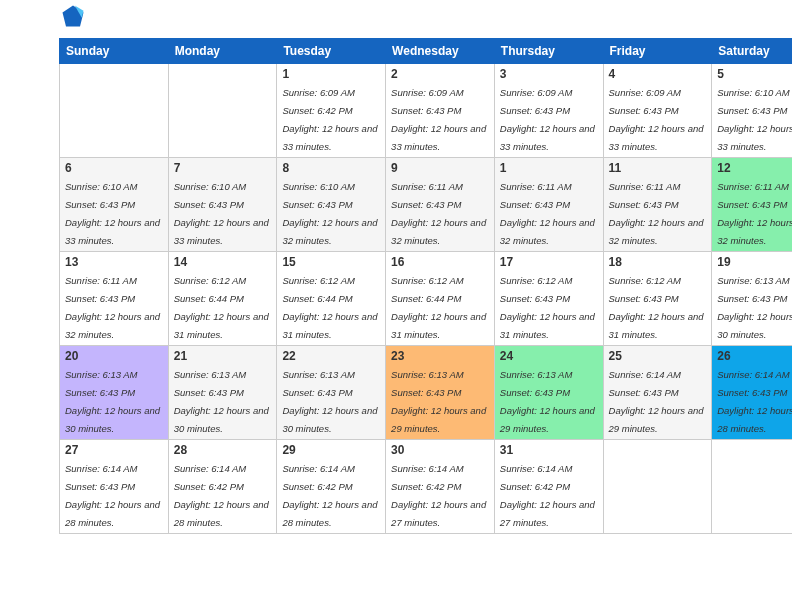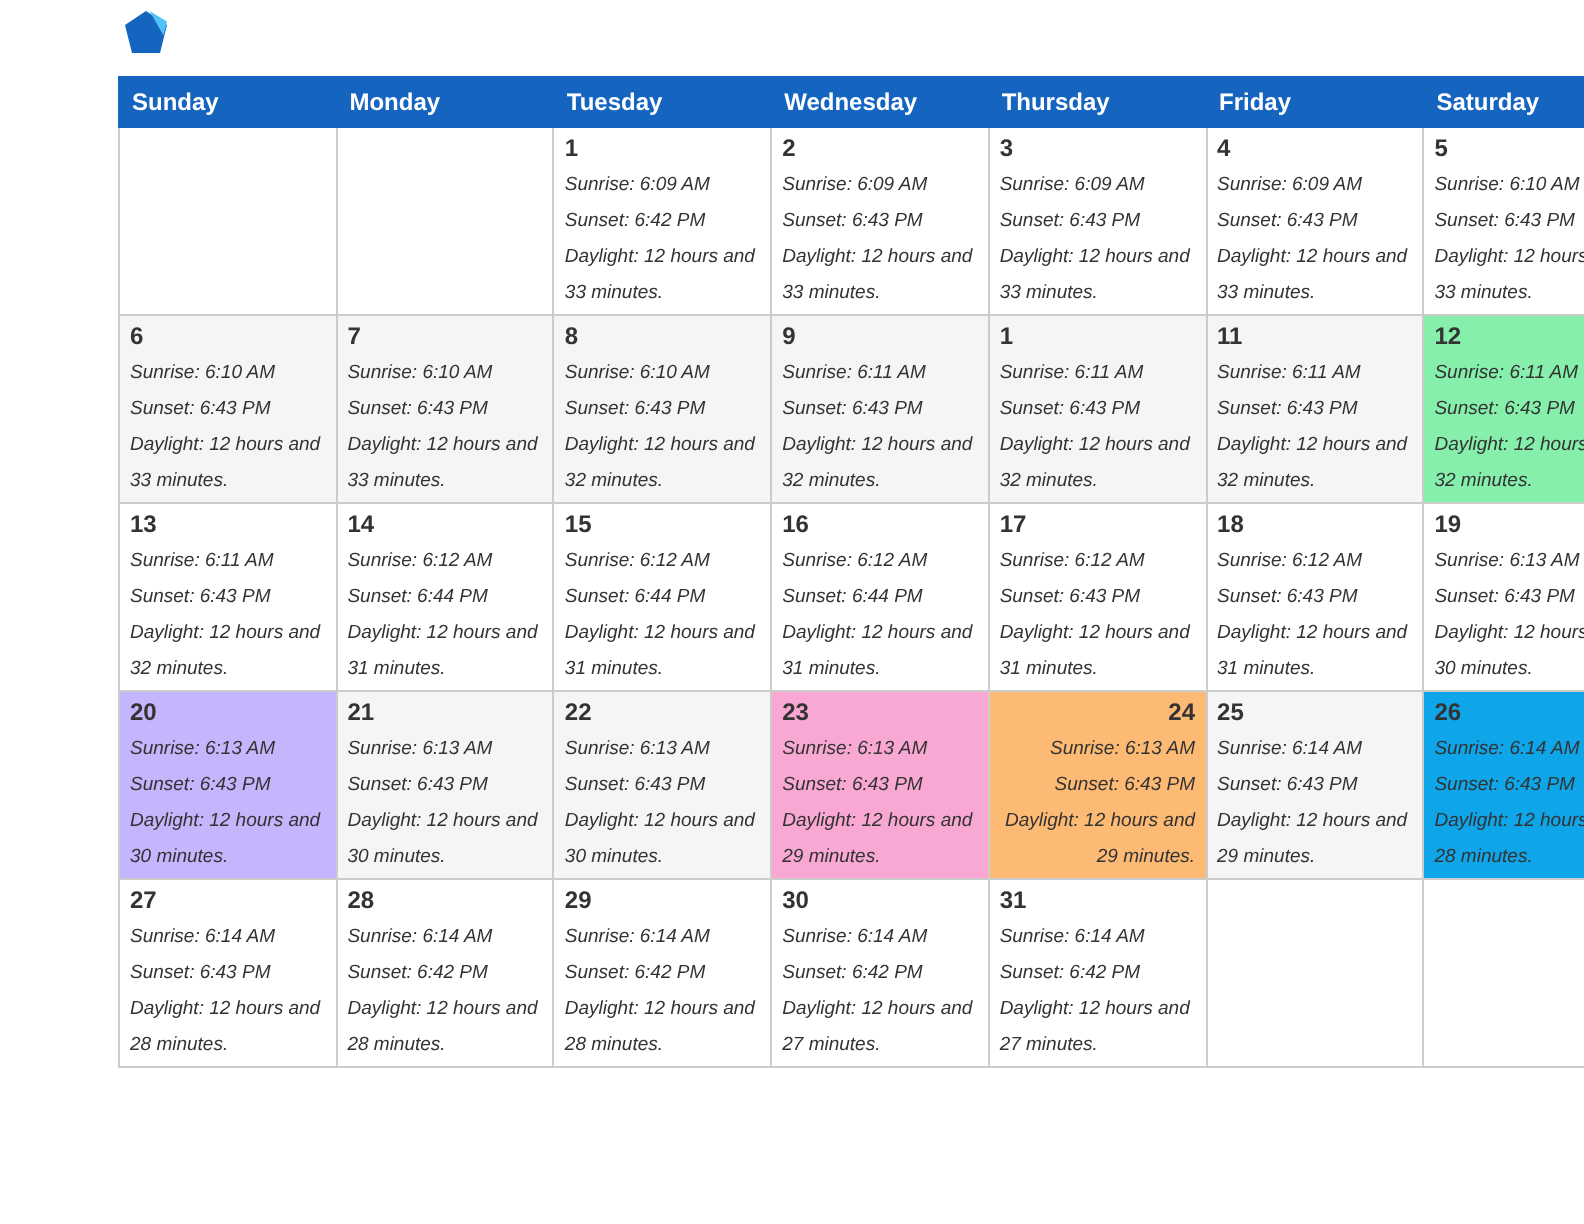--- a/index.html
+++ b/index.html
@@ -174,23 +174,23 @@
           <td><span class="day-number">19</span>
         <span class="day-info">Sunrise: 6:13 AM<br>Sunset: 6:43 PM<br>Daylight: 12 hours and 30 minutes.</span></td>
         </tr>
         <tr>
           <td style="background: #c4b5fd;"><span class="day-number">20</span>
         <span class="day-info">Sunrise: 6:13 AM<br>Sunset: 6:43 PM<br>Daylight: 12 hours and 30 minutes.</span></td>
           <td style="background: rgb(245, 245, 245);"><span class="day-number">21</span>
         <span class="day-info">Sunrise: 6:13 AM<br>Sunset: 6:43 PM<br>Daylight: 12 hours and 30 minutes.</span></td>
           <td style="background: rgb(245, 245, 245);"><span class="day-number">22</span>
         <span class="day-info">Sunrise: 6:13 AM<br>Sunset: 6:43 PM<br>Daylight: 12 hours and 30 minutes.</span></td>
-          <td style="background: #f9a8d4;"><span class="day-number">23</span>
+          <td style="background: #fdba74;"><span class="day-number">23</span>
         <span class="day-info">Sunrise: 6:13 AM<br>Sunset: 6:43 PM<br>Daylight: 12 hours and 29 minutes.</span></td>
-          <td style="background: #fdba74; text-align: right;"><span class="day-number">24</span>
+          <td style="background: #86efac;"><span class="day-number">24</span>
         <span class="day-info">Sunrise: 6:13 AM<br>Sunset: 6:43 PM<br>Daylight: 12 hours and 29 minutes.</span></td>
           <td style="background: rgb(245, 245, 245);"><span class="day-number">25</span>
         <span class="day-info">Sunrise: 6:14 AM<br>Sunset: 6:43 PM<br>Daylight: 12 hours and 29 minutes.</span></td>
           <td style="background: #0ea5e9;"><span class="day-number">26</span>
         <span class="day-info">Sunrise: 6:14 AM<br>Sunset: 6:43 PM<br>Daylight: 12 hours and 28 minutes.</span></td>
         </tr>
         <tr>
           <td><span class="day-number">27</span>
         <span class="day-info">Sunrise: 6:14 AM<br>Sunset: 6:43 PM<br>Daylight: 12 hours and 28 minutes.</span></td>
           <td><span class="day-number">28</span>

